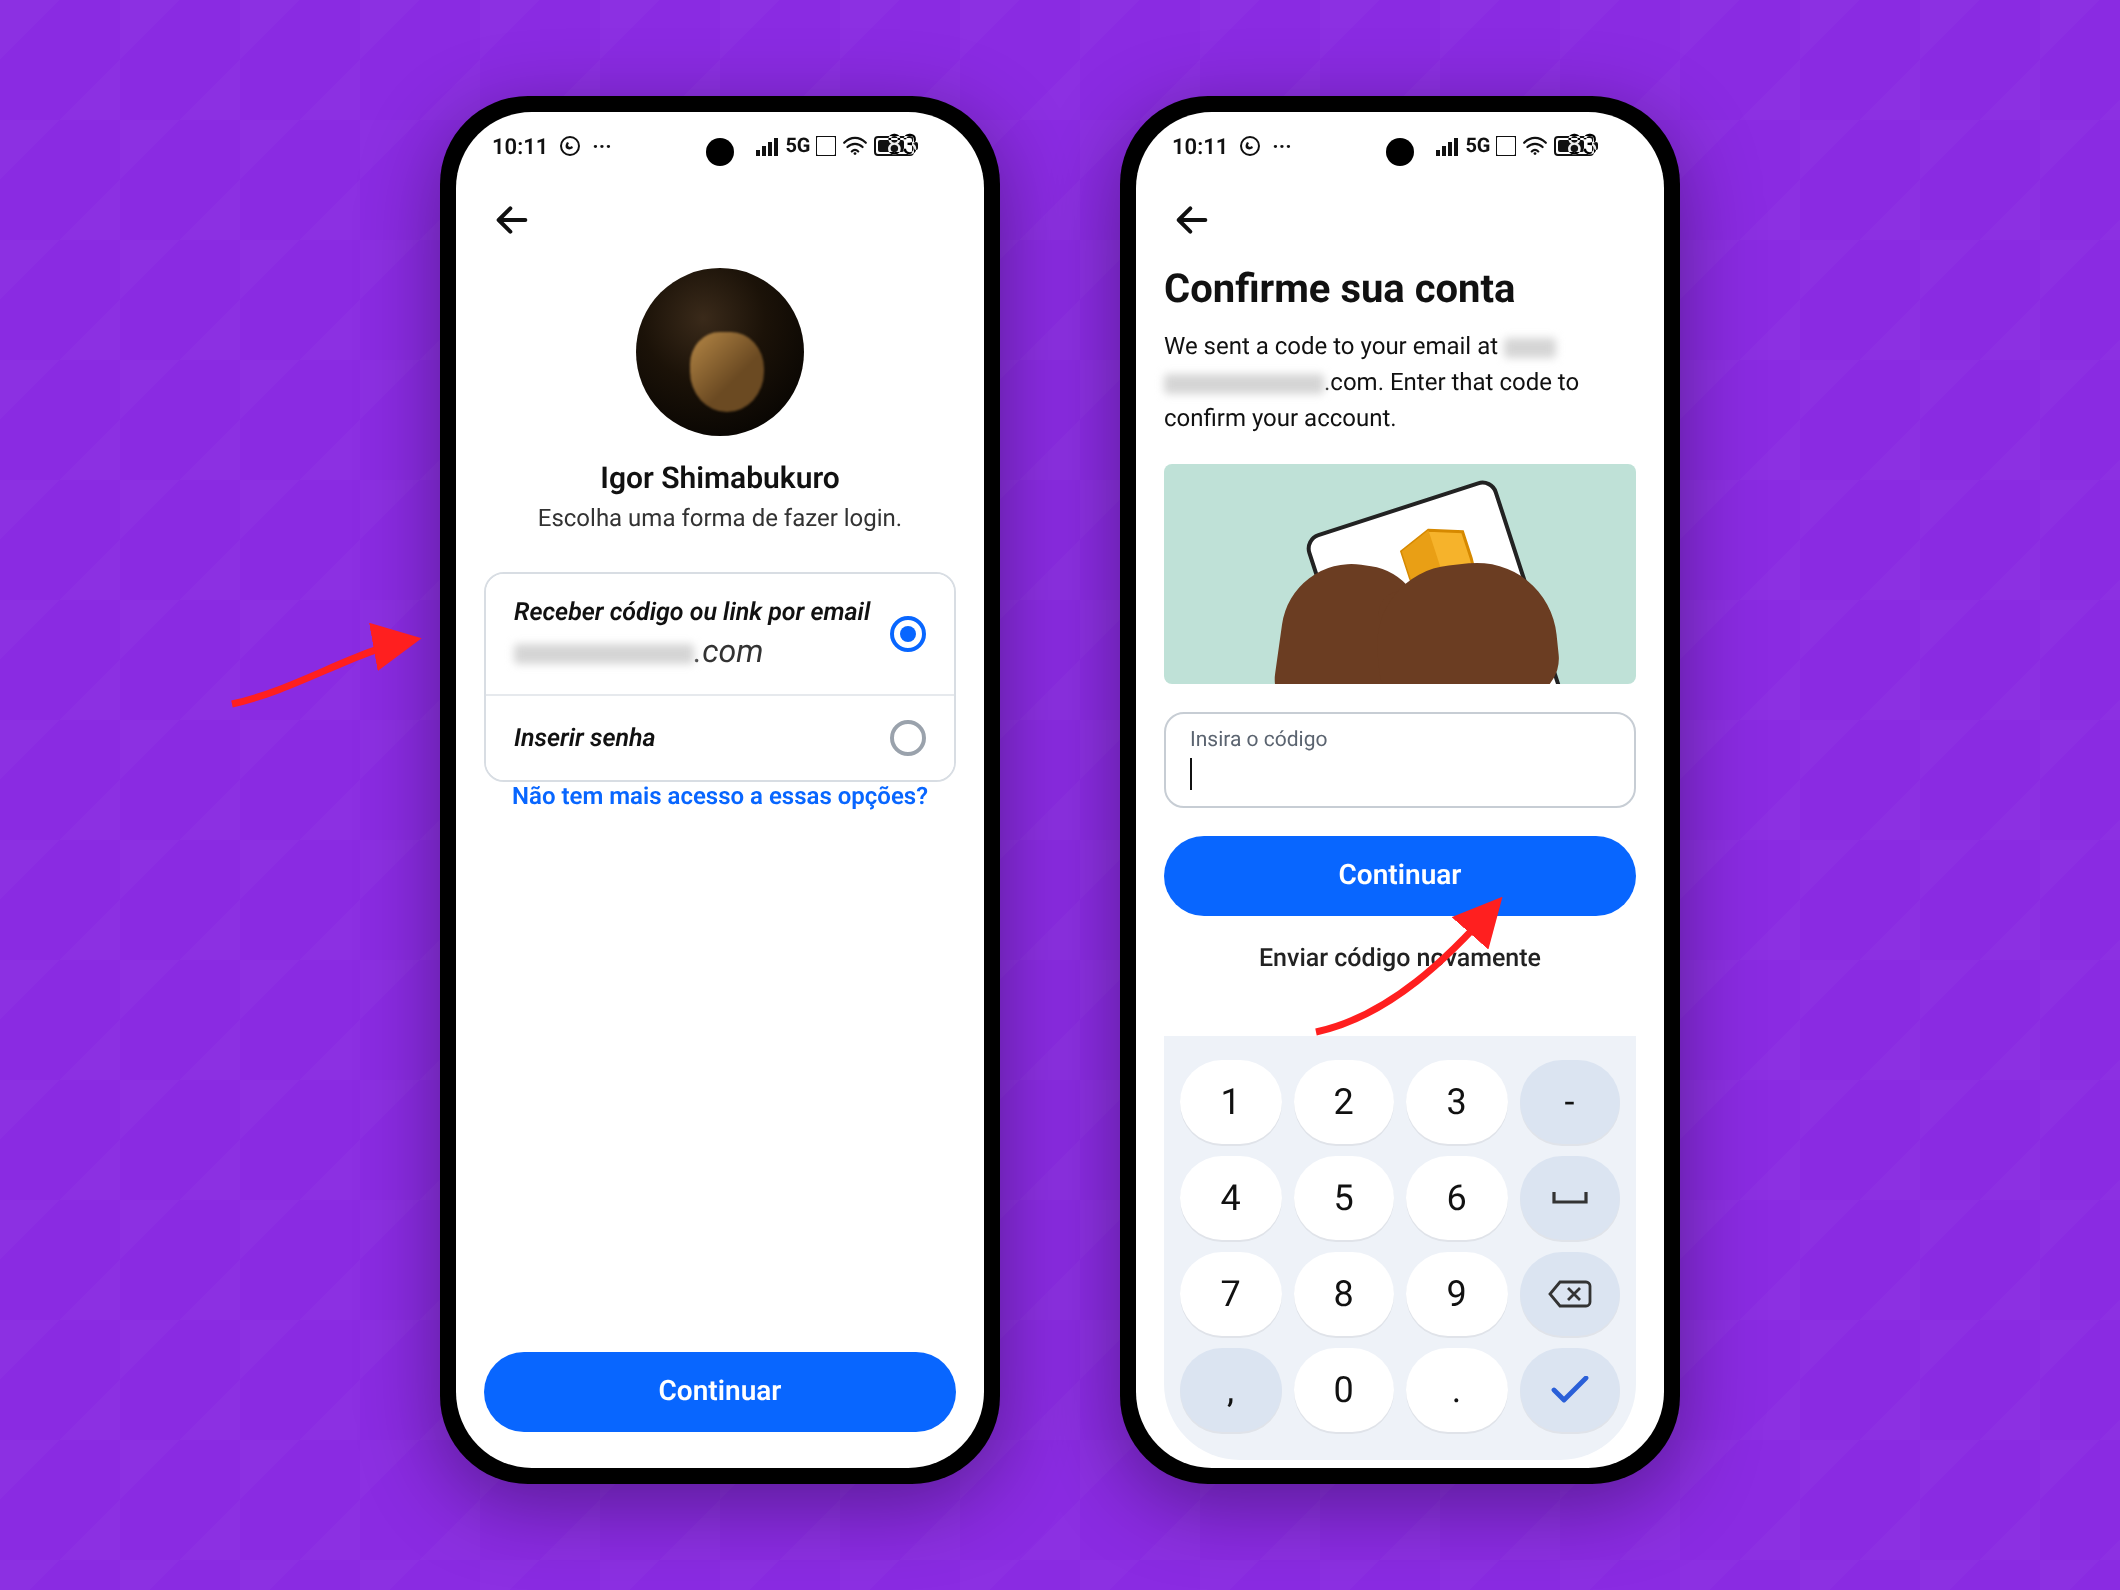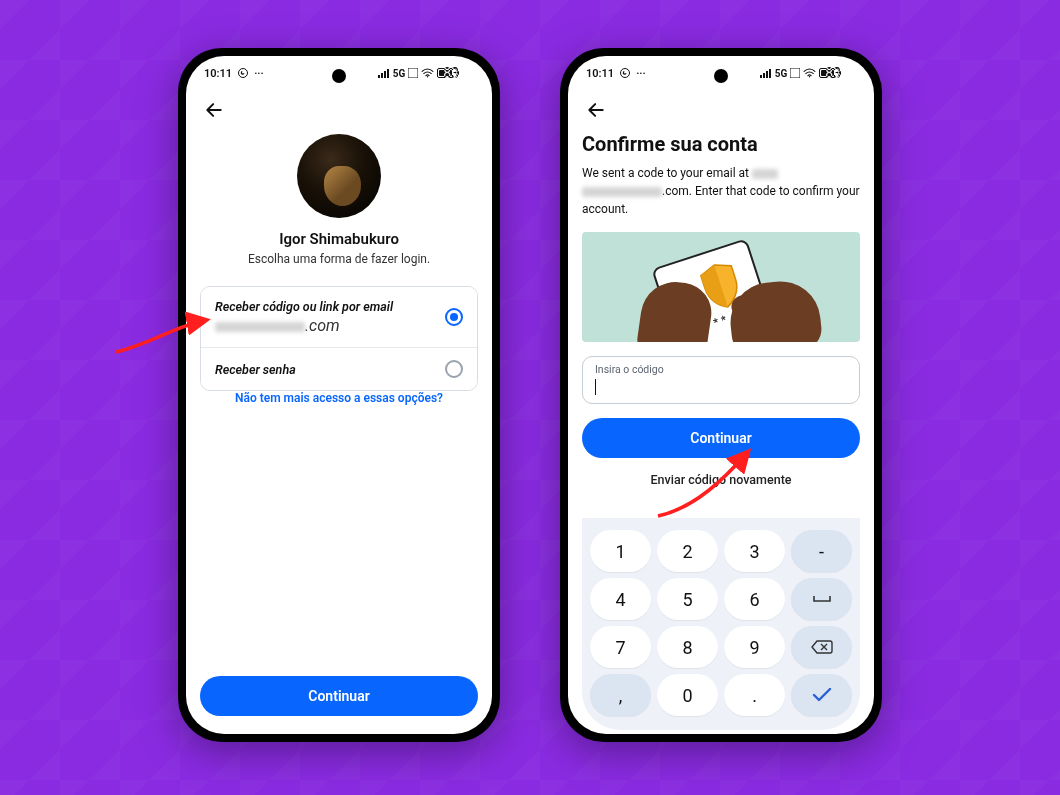--- a/index.html
+++ b/index.html
@@ -27,21 +27,21 @@
     left: 0;
     width: 100%;
     height: auto;
     display: flex;
     justify-content: center;
     gap: 60px;
     z-index: 2;
   }
 
   .phone {
-    width: 322px;
+    width: 280px;
     height: 694px;
     background: #000;
     border-radius: 44px;
     padding: 8px;
     position: relative;
     box-shadow: 0 10px 40px rgba(0,0,0,0.35);
   }
   .phone-inner {
     background: #fff;
     width: 100%;
@@ -296,21 +296,21 @@
         <div class="options-card">
           <div class="option">
             <div class="opt-text">
               <span class="opt-title">Receber código ou link por email</span>
               <span class="opt-sub"><span class="blur"></span><span>.com</span></span>
             </div>
             <span class="radio selected"></span>
           </div>
           <div class="option">
             <div class="opt-text">
-              <span class="opt-title">Receber senha</span>
+              <span class="opt-title">Inserir senha</span>
             </div>
             <span class="radio"></span>
           </div>
         </div>
 
         <div class="help-link">Não tem mais acesso a essas opções?</div>
 
         <button class="primary-btn">Continuar</button>
       </div>
     </div>

